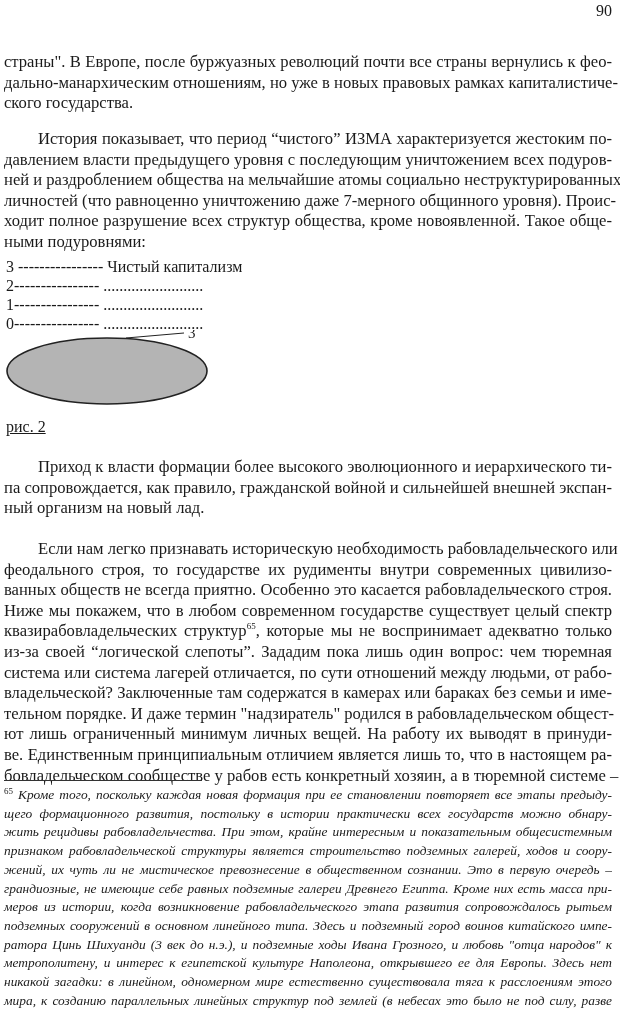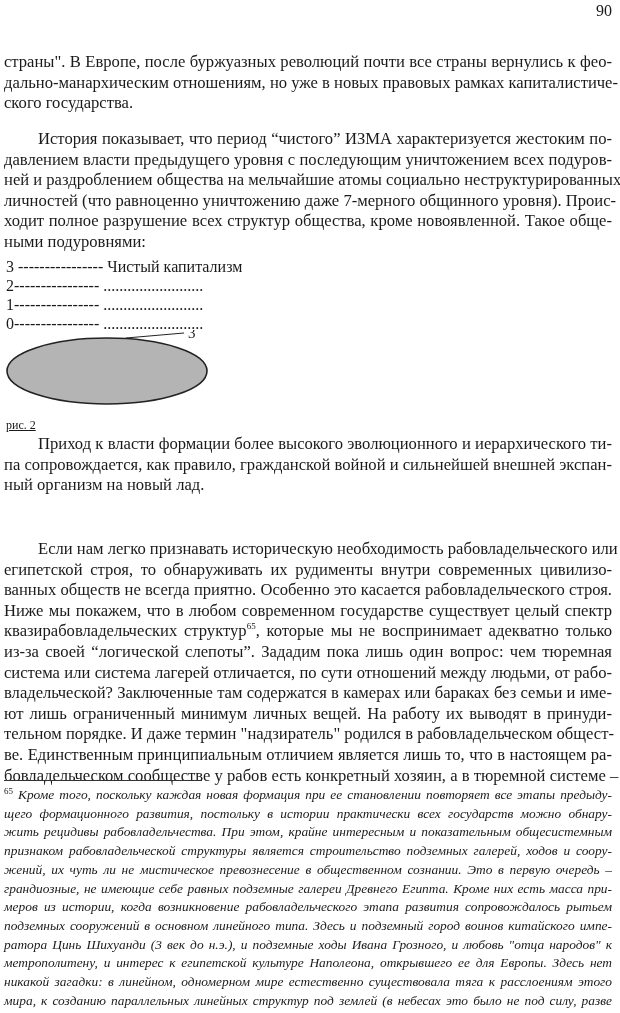--- a/index.html
+++ b/index.html
@@ -5,30 +5,30 @@
     html, body { margin: 0; padding: 0; background: #ffffff; }
     body { width: 620px; height: 1013px; position: relative; overflow: hidden;
            font-family: "Liberation Serif", "DejaVu Serif", serif; color: #1a1a1a; }
     .page-number { position: absolute; right: 8px; top: 2px; font-size: 16px; }
     .body-text { position: absolute; left: 4px; width: 608px; font-size: 16.6px; line-height: 20.6px;
                  text-align: justify; }
     .line { display: block; text-align: justify; text-align-last: justify; white-space: nowrap; }
     .line.last { text-align-last: left; }
     #p1 { top: 52px; }
     #p2 { top: 120px; margin-top: 9px; }
-    #p3 { top: 434px; }
+    #p3 { top: 457px; }
     #p4 { top: 539px; }
     .figure { position: absolute; left: 4px; top: 258px; width: 300px; height: 180px; }
     .fig-row { position: absolute; left: 2px; font-size: 16px; white-space: nowrap; text-align: center; }
     .fig-row.r0 { top: 0px; }
     .fig-row.r1 { top: 19px; }
     .fig-row.r2 { top: 38px; }
     .fig-row.r3 { top: 57px; }
     .fig-svg { position: absolute; left: 0; top: 72px; }
-    .fig-caption { position: absolute; left: 2px; top: 160px; font-size: 12px; text-decoration: underline; }
+    .fig-caption { position: absolute; left: 2px; top: 160px; font-size: 16px; text-decoration: underline; }
     .fn-rule { position: absolute; left: 4px; top: 780px; width: 198px; height: 1px; background: #333; }
     .footnote { position: absolute; left: 4px; top: 786px; width: 608px; font-size: 13.4px; line-height: 18.7px;
                 font-style: italic; }
     .fn-line { display: block; text-align: justify; text-align-last: justify; white-space: nowrap; }
     sup { font-size: 9px; line-height: 0; font-style: normal; }
   </style>
 </head>
 <body>
 
 <div class="page-number">90</div>
@@ -62,29 +62,29 @@
 </div>
 
 <div class="body-text" id="p3">
   <span class="line" style="padding-left:34px">Приход к власти формации более высокого эволюционного и иерархического ти-</span>
   <span class="line">па сопровождается, как правило, гражданской войной и сильнейшей внешней экспан-</span>
   <span class="line last">ный организм на новый лад.</span>
 </div>
 
 <div class="body-text" id="p4">
   <span class="line" style="padding-left:34px">Если нам легко признавать историческую необходимость рабовладельческого или</span>
-  <span class="line">египетской строя, то обнаруживать их рудименты внутри современных цивилизо-</span>
+  <span class="line">феодального строя, то государстве их рудименты внутри современных цивилизо-</span>
   <span class="line">ванных обществ не всегда приятно. Особенно это касается рабовладельческого строя.</span>
   <span class="line">Ниже мы покажем, что в любом современном государстве существует целый спектр</span>
   <span class="line"><span>квазирабовладельческих структур</span><sup>65</sup><span>, которые мы не воспринимает адекватно только</span></span>
   <span class="line">из-за своей “логической слепоты”. Зададим пока лишь один вопрос: чем тюремная</span>
   <span class="line">система или система лагерей отличается, по сути отношений между людьми, от рабо-</span>
   <span class="line">владельческой? Заключенные там содержатся в камерах или бараках без семьи и име-</span>
+  <span class="line">тельном порядке. И даже термин "надзиратель" родился в рабовладельческом общест-</span>
   <span class="line">ют лишь ограниченный минимум личных вещей. На работу их выводят в принуди-</span>
-  <span class="line">тельном порядке. И даже термин "надзиратель" родился в рабовладельческом общест-</span>
   <span class="line">ве. Единственным принципиальным отличием является лишь то, что в настоящем ра-</span>
   <span class="line">бовладельческом сообществе у рабов есть конкретный хозяин, а в тюремной системе –</span>
 </div>
 
 <div class="fn-rule"></div>
 
 <div class="footnote">
   <span class="fn-line"><sup>65</sup> <span>Кроме того, поскольку каждая новая формация при ее становлении повторяет все этапы предыду-</span></span>
   <span class="fn-line">щего формационного развития, постольку в истории практически всех государств можно обнару-</span>
   <span class="fn-line">жить рецидивы рабовладельчества. При этом, крайне интересным и показательным общесистемным</span>

